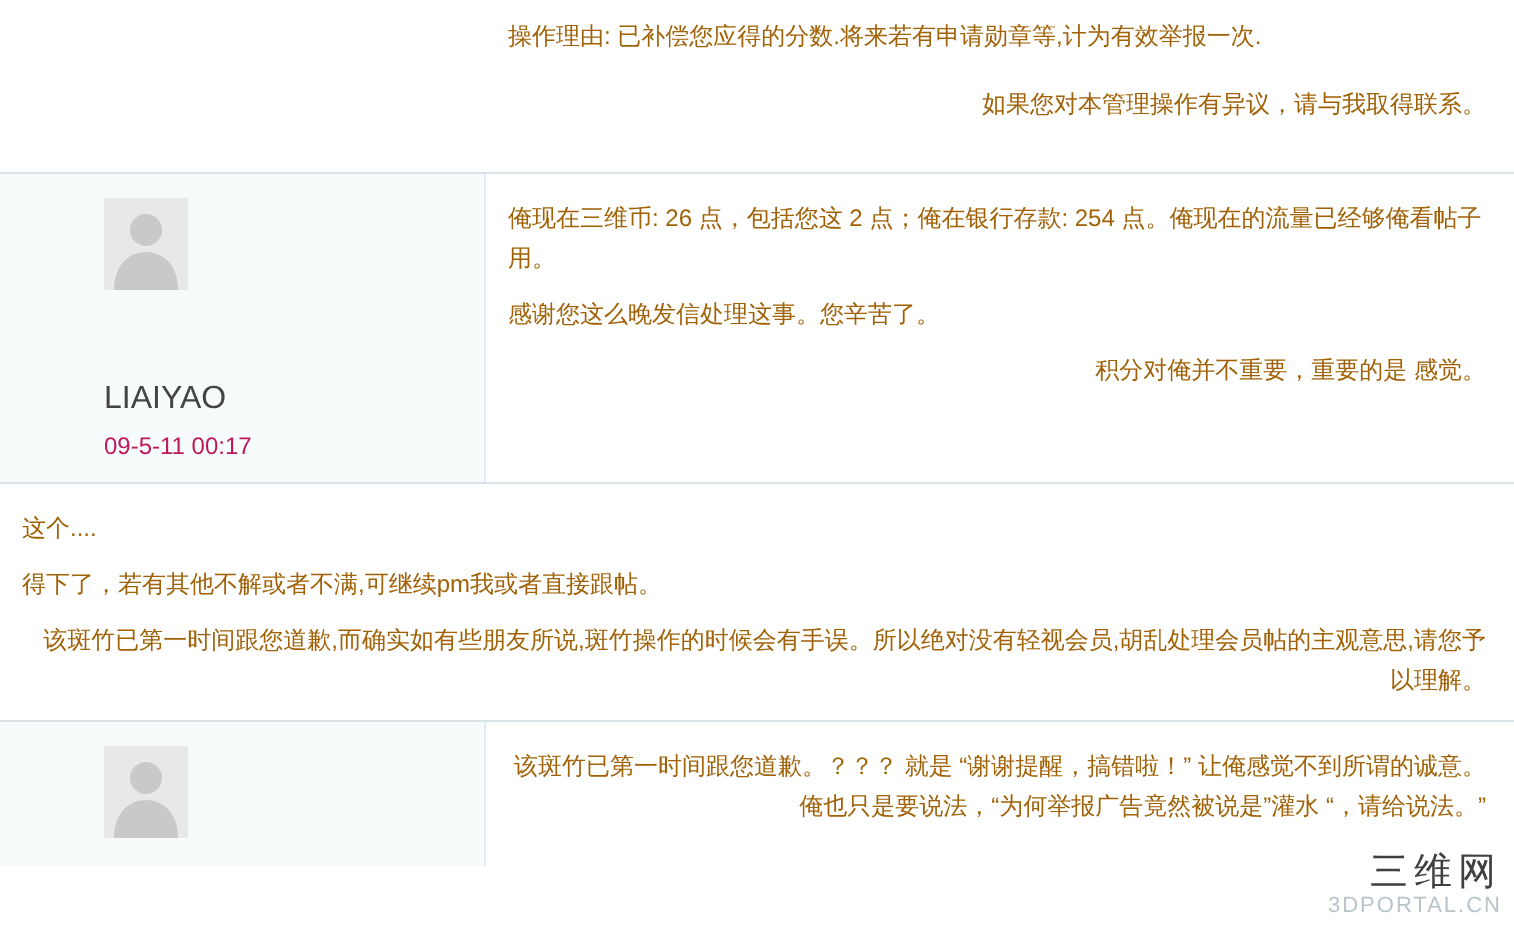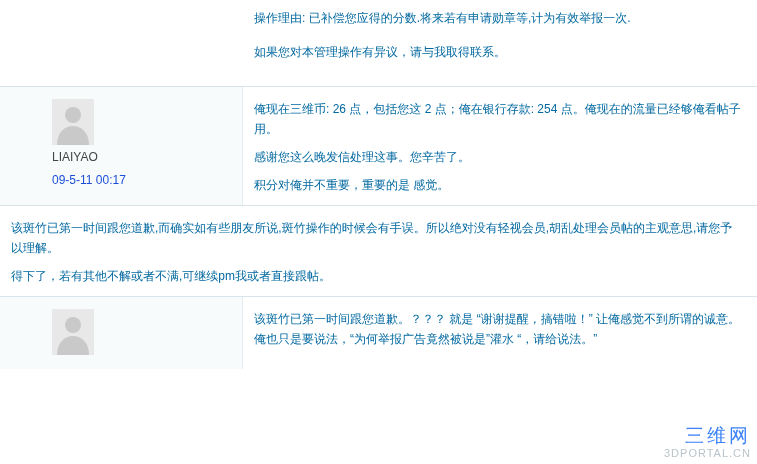--- a/index.html
+++ b/index.html
@@ -49,66 +49,67 @@
   }
   .avatar {
     width: 42px;
     height: 46px;
     margin-left: 12px;
     margin-bottom: 4px;
     position: relative;
   }
   .avatar svg { display: block; }
   .author-name {
-    font-size: 12px;
+    font-size: 16px;
     color: #444444;
     line-height: 16px;
     margin-left: 12px;
+    margin-top: 43px;
   }
   .author-date {
     font-size: 12px;
-    color: #1d4ed8;
+    color: #be185d;
     line-height: 16px;
     margin-left: 12px;
     margin-top: 7px;
   }
   .body-cell {
     flex: 1;
     box-sizing: border-box;
     padding: 12px 14px 10px 11px;
     background: #ffffff;
   }
   .body-cell p {
     margin: 0 0 8px 0;
     line-height: 20px;
     font-size: 12px;
-    color: #0369a1;
+    color: #a16207;
     word-break: break-all;
   }
-  .body-cell p:last-child { margin-bottom: 0; }
+  .body-cell p:last-child { margin-bottom: 0; text-align: right; }
 
   .first-post .body-cell {
     padding-top: 8px;
   }
   .first-post .body-cell p {
     margin-bottom: 14px;
   }
 
   
   .watermark {
     position: absolute;
     right: 6px;
     bottom: 4px;
     text-align: right;
     pointer-events: none;
   }
   .wm-top {
-    font-family: Liberation Mono, monospace;
+    font-family: Liberation Sans, sans-serif;
     font-size: 19px;
-    color: #3b82f6;
+    color: #404040;
     letter-spacing: 3px;
     line-height: 20px;
   }
   .wm-bottom {
     font-family: "Liberation Sans", sans-serif;
     font-size: 11px;
     color: #b9c4ca;
     letter-spacing: 1px;
     line-height: 13px;
     text-align: center;
@@ -141,22 +142,23 @@
     </div>
     <div class="body-cell">
       <p>俺现在三维币: 26 点，包括您这 2 点；俺在银行存款: 254 点。俺现在的流量已经够俺看帖子用。</p>
       <p>感谢您这么晚发信处理这事。您辛苦了。</p>
       <p>积分对俺并不重要，重要的是 感觉。</p>
     </div>
   </div>
 
   <div class="post">
     <div class="body-cell">
+      <p>这个....</p>
+      <p>得下了，若有其他不解或者不满,可继续pm我或者直接跟帖。</p>
       <p>该斑竹已第一时间跟您道歉,而确实如有些朋友所说,斑竹操作的时候会有手误。所以绝对没有轻视会员,胡乱处理会员帖的主观意思,请您予以理解。</p>
-      <p>得下了，若有其他不解或者不满,可继续pm我或者直接跟帖。</p>
     </div>
   </div>
 
   <div class="post">
     <div class="author-cell">
       <div class="avatar">
         <svg width="42" height="46" viewBox="0 0 42 46">
           <rect x="0" y="0" width="42" height="46" fill="#e8e8e8"></rect>
           <circle cx="21" cy="16" r="8" fill="#c9c9c9"></circle>
           <path d="M5 46 C5 33 13 27 21 27 C29 27 37 33 37 46 Z" fill="#c9c9c9"></path>

